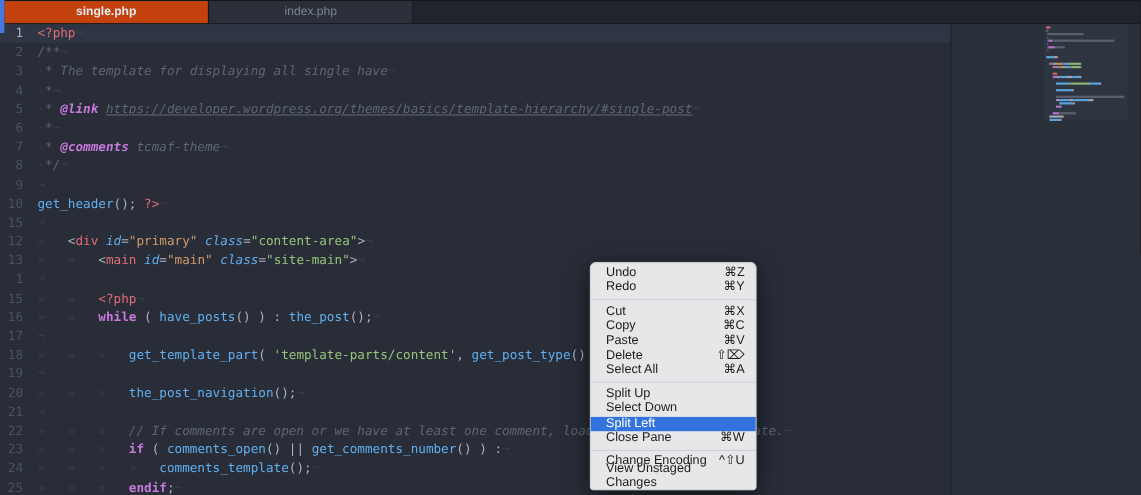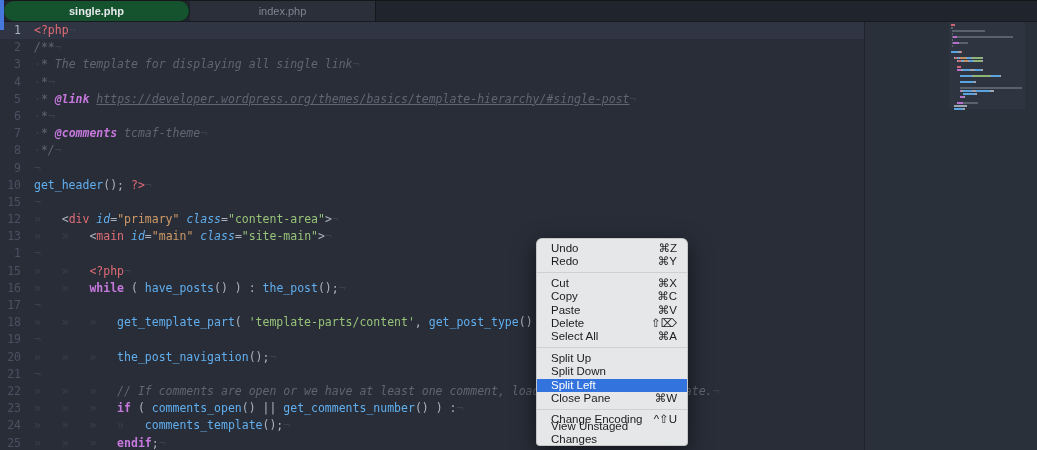--- a/index.html
+++ b/index.html
@@ -4,21 +4,21 @@
 <style>
   html,body{margin:0;padding:0;background:#111;}
   .screen{position:relative;width:1037px;height:450px;background:#282d38;overflow:hidden;
           font-family:"Liberation Sans",sans-serif;}
   
   .tab-bar{position:absolute;left:0;top:0;width:100%;height:22px;background:#20242c;
            border-bottom:1px solid #171a20;display:flex;padding-left:4px;box-sizing:border-box;
            border-top:1px solid #14161a;}
   .tab{flex:0 0 186px;height:100%;display:flex;align-items:center;justify-content:center;
        font-size:11px;border-right:1px solid #14171c;box-sizing:border-box;cursor:default;}
-  .tab.active{background:#14532d;color:#e6e9ee;font-weight:bold;border-radius:10px;}
+  .tab.active{background:#c2410c;color:#e6e9ee;font-weight:bold;}
   .tab.inactive{background:#2a2f3a;color:#7e8591;}
   .accent-strip{position:absolute;left:0;top:0;width:4px;height:30px;z-index:6;}
   .right-region{position:absolute;left:865px;top:22px;right:0;bottom:0;background:#2a303a;}
   .wrap-guide{position:absolute;left:864px;top:22px;bottom:0;width:1px;background:#1f232b;}
   .cursor-line{position:absolute;left:0;top:22px;width:864px;height:17.2px;background:#2f3542;}
   .gutter{position:absolute;left:0;top:22px;width:21px;padding-right:13px;text-align:right;
           font-family:"DejaVu Sans Mono",monospace;font-size:11.5px;color:#4a5262;}
   .ln{height:17.2px;line-height:17.2px;}
   .ln.active{color:#a8b0bd;}
   .code{position:absolute;left:34px;top:22px;font-family:"DejaVu Sans Mono",monospace;
@@ -79,21 +79,21 @@
       <div class="ln">20</div>
       <div class="ln">21</div>
       <div class="ln">22</div>
       <div class="ln">23</div>
       <div class="ln">24</div>
       <div class="ln">25</div>
     </div>
   <div class="code">
       <div class="code-line"><span class="tk " style="color: rgb(224, 108, 117);">&lt;?php</span><span class="tk " style="color: rgb(58, 64, 76);">¬</span></div>
       <div class="code-line"><span class="tk i" style="color: rgb(95, 102, 114);">/**</span><span class="tk " style="color: rgb(58, 64, 76);">¬</span></div>
-      <div class="code-line"><span class="tk " style="color: rgb(58, 64, 76);">·</span><span class="tk i" style="color: rgb(95, 102, 114);">* The template for displaying all single link</span><span class="tk " style="color: rgb(58, 64, 76);">¬</span></div>
+      <div class="code-line"><span class="tk " style="color: rgb(58, 64, 76);">·</span><span class="tk i" style="color: rgb(95, 102, 114);">* The template for displaying all single have</span><span class="tk " style="color: rgb(58, 64, 76);">¬</span></div>
       <div class="code-line"><span class="tk " style="color: rgb(58, 64, 76);">·</span><span class="tk i" style="color: rgb(95, 102, 114);">*</span><span class="tk " style="color: rgb(58, 64, 76);">¬</span></div>
       <div class="code-line"><span class="tk " style="color: rgb(58, 64, 76);">·</span><span class="tk i" style="color: rgb(95, 102, 114);">* </span><span class="tk i b" style="color: rgb(198, 120, 221);">@link</span><span class="tk i" style="color: rgb(95, 102, 114);"> </span><span class="tk i u" style="color: rgb(95, 102, 114);">https://developer.wordpress.org/themes/basics/template-hierarchy/#single-post</span><span class="tk " style="color: rgb(58, 64, 76);">¬</span></div>
       <div class="code-line"><span class="tk " style="color: rgb(58, 64, 76);">·</span><span class="tk i" style="color: rgb(95, 102, 114);">*</span><span class="tk " style="color: rgb(58, 64, 76);">¬</span></div>
       <div class="code-line"><span class="tk " style="color: rgb(58, 64, 76);">·</span><span class="tk i" style="color: rgb(95, 102, 114);">* </span><span class="tk i b" style="color: rgb(198, 120, 221);">@comments</span><span class="tk i" style="color: rgb(95, 102, 114);"> tcmaf-theme</span><span class="tk " style="color: rgb(58, 64, 76);">¬</span></div>
       <div class="code-line"><span class="tk " style="color: rgb(58, 64, 76);">·</span><span class="tk i" style="color: rgb(95, 102, 114);">*/</span><span class="tk " style="color: rgb(58, 64, 76);">¬</span></div>
       <div class="code-line"><span class="tk " style="color: rgb(58, 64, 76);">¬</span></div>
       <div class="code-line"><span class="tk " style="color: rgb(97, 175, 239);">get_header</span><span class="tk " style="color: rgb(171, 178, 191);">(); </span><span class="tk " style="color: rgb(224, 108, 117);">?&gt;</span><span class="tk " style="color: rgb(58, 64, 76);">¬</span></div>
       <div class="code-line"><span class="tk " style="color: rgb(58, 64, 76);">¬</span></div>
       <div class="code-line"><span class="tk " style="color: rgb(58, 64, 76);">»   </span><span class="tk " style="color: rgb(171, 178, 191);">&lt;</span><span class="tk " style="color: rgb(224, 108, 117);">div</span><span class="tk " style="color: rgb(171, 178, 191);"> </span><span class="tk i" style="color: rgb(97, 175, 239);">id</span><span class="tk " style="color: rgb(171, 178, 191);">=</span><span class="tk " style="color: rgb(209, 154, 102);">"primary"</span><span class="tk " style="color: rgb(171, 178, 191);"> </span><span class="tk i" style="color: rgb(97, 175, 239);">class</span><span class="tk " style="color: rgb(171, 178, 191);">=</span><span class="tk " style="color: rgb(152, 195, 121);">"content-area"</span><span class="tk " style="color: rgb(171, 178, 191);">&gt;</span><span class="tk " style="color: rgb(58, 64, 76);">¬</span></div>
       <div class="code-line"><span class="tk " style="color: rgb(58, 64, 76);">»   </span><span class="tk " style="color: rgb(58, 64, 76);">»   </span><span class="tk " style="color: rgb(171, 178, 191);">&lt;</span><span class="tk " style="color: rgb(224, 108, 117);">main</span><span class="tk " style="color: rgb(171, 178, 191);"> </span><span class="tk i" style="color: rgb(97, 175, 239);">id</span><span class="tk " style="color: rgb(171, 178, 191);">=</span><span class="tk " style="color: rgb(209, 154, 102);">"main"</span><span class="tk " style="color: rgb(171, 178, 191);"> </span><span class="tk i" style="color: rgb(97, 175, 239);">class</span><span class="tk " style="color: rgb(171, 178, 191);">=</span><span class="tk " style="color: rgb(152, 195, 121);">"site-main"</span><span class="tk " style="color: rgb(171, 178, 191);">&gt;</span><span class="tk " style="color: rgb(58, 64, 76);">¬</span></div>
@@ -171,21 +171,21 @@
       </div>
       <div class="menu-item">
         <span>Select All</span>
         <span class="sc">⌘A</span>
       </div>
       <div class="menu-sep"></div>
       <div class="menu-item">
         <span>Split Up</span>
       </div>
       <div class="menu-item">
-        <span>Split Down</span>
+        <span>Select Down</span>
       </div>
       <div class="menu-item hl" style="background: rgb(50, 115, 221);">
         <span>Split Left</span>
       </div>
       <div class="menu-item">
         <span>Close Pane</span>
         <span class="sc">⌘W</span>
       </div>
       <div class="menu-sep"></div>
       <div class="menu-item">

